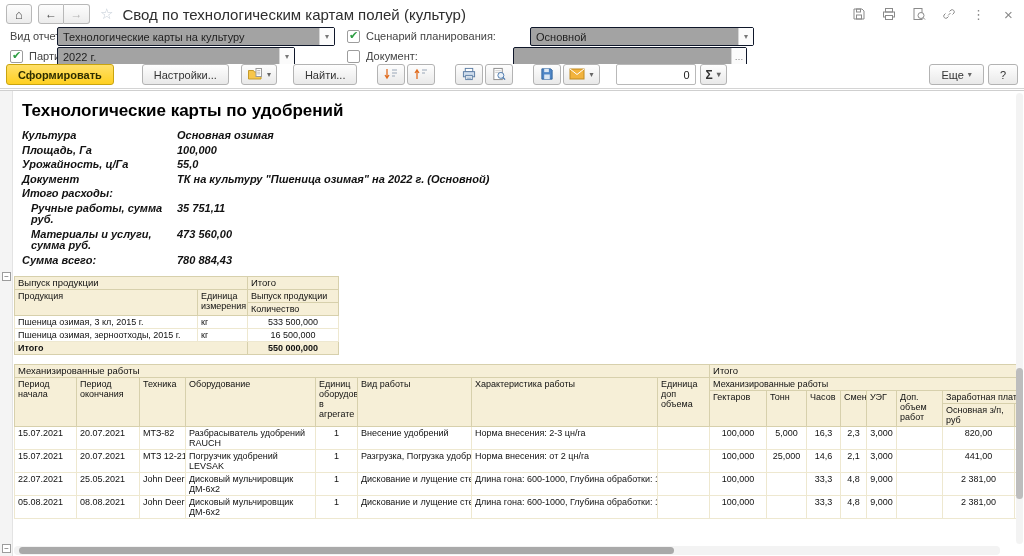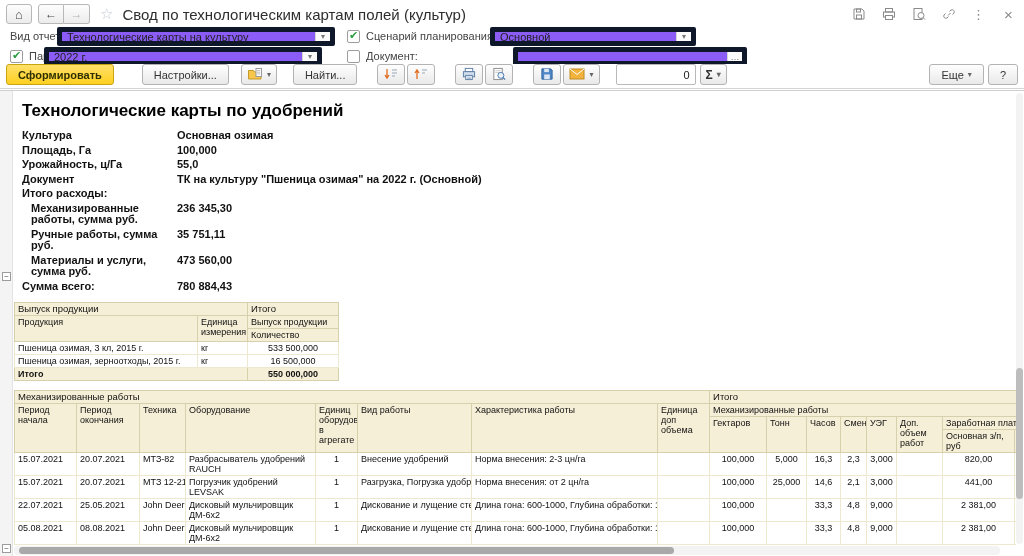--- a/index.html
+++ b/index.html
@@ -23,21 +23,21 @@
   .win-title { font-size:15px; color:#2e2e2e; white-space:nowrap; }
   .tb-right { margin-left:auto; display:flex; align-items:center; gap:15px; }
   .tb-ico { width:15px; height:15px; display:flex; align-items:center; justify-content:center; color:#8a8a8a; font-size:13px; }
   .tb-ico svg { width:14px; height:14px; }
 
   
   .filters { position:absolute; top:26px; left:0; right:0; height:38px; background:#fff; }
   .frow { position:relative; height:19px; margin-top:1px; }
   .flabel { position:absolute; top:3px; font-size:11px; color:#444; white-space:nowrap; }
   .combo, .tfield {
-    position:absolute; top:0; height:19px; background:#8b5cf6; border:5px solid #0f172a; border-radius:2px;
+    position:absolute; top:0; height:19px; background:#a3a3a3; border:1px solid #0f172a; border-radius:2px;
     font-size:11px; display:flex; align-items:center;
   }
   .combo-text { flex:1; padding:0 5px; white-space:nowrap; overflow:hidden; color:#222; }
   .combo-btn { width:15px; height:100%; border-left:1px solid #d6d6d6; display:flex; align-items:center; justify-content:center; color:#777; font-size:8px; background:#fbfbfb; }
   .cb { position:absolute; top:3px; width:13px; height:13px; border:1px solid #9d9d9d; border-radius:2px; background:#fff; font-size:11px; line-height:11px; text-align:center; color:#2f9e44; font-weight:bold; }
   .cb span { position:relative; top:-1px; }
 
   
   .toolbar { position:absolute; top:64px; left:0; right:0; height:25px; background:#fff; border-bottom:1px solid #d4d4d4; display:flex; align-items:flex-start; padding:0 6px; }
   .btn {
@@ -52,21 +52,21 @@
   .sp12 { width:12px; } .sp16 { width:16px; } .sp4 { width:4px; } .sp2 { width:2px; }
   .tb-fill { flex:1; }
 
   
   .report { position:absolute; top:90px; left:0; right:0; bottom:0; background:#fff; border-top:1px solid #cfcfcf; overflow:hidden; }
   .gutter { position:absolute; left:0; top:0; bottom:0; width:13px; background:#f4f4f4; border-right:1px solid #e3e3e3; }
   .gmark { position:absolute; left:2px; width:9px; height:9px; background:#fff; border:1px solid #9c9c9c; font-size:8px; line-height:7px; text-align:center; color:#555; }
   .content { position:absolute; left:14px; top:0; width:1002px; bottom:0; overflow:hidden; }
   .rtitle { margin:10px 0 0 8px; font-size:17px; font-weight:bold; color:#000; }
 
-  .info { margin:9px 0 0 8px; }
+  .info { margin:9px 0 0 8px;font-style:italic; }
   .info-row { display:flex; font-size:11px; font-weight:bold; color:#111; line-height:11.5px; margin-bottom:3px; }
   .info-label { width:150px; flex:none; }
   .info-row.indent .info-label { padding-left:9px; }
   .info-value { padding-left:5px; white-space:nowrap; }
 
   table.rt { border-collapse:collapse; table-layout:fixed; font-size:9px; color:#111; }
   table.rt td { padding:1px 3px; vertical-align:top; overflow:hidden; }
   .rt thead td { background:#f6efd7; border:1px solid #d7d0ac; line-height:10px; }
   .rt tbody td, .rt tfoot td { border:1px solid #eee8d0; background:#fff; line-height:10px; white-space:nowrap; }
   .rt .num { text-align:center; }
@@ -137,29 +137,29 @@
 
   <div class="filters">
     <div class="frow">
       <span class="flabel" style="left:10px">Вид отчета:</span>
       <div class="combo" style="left:57px; width:278px">
         <span class="combo-text">Технологические карты на культуру</span>
         <span class="combo-btn">▾</span>
       </div>
       <span class="cb" style="left:347px"><span>✔</span></span>
       <span class="flabel" style="left:366px">Сценарий планирования:</span>
-      <div class="combo" style="left:490px; width:206px">
+      <div class="combo" style="left:530px; width:224px">
         <span class="combo-text">Основной</span>
         <span class="combo-btn">▾</span>
       </div>
     </div>
     <div class="frow">
       <span class="cb" style="left:10px"><span>✔</span></span>
       <span class="flabel" style="left:29px">Партия:</span>
-      <div class="combo" style="left:44px; width:278px">
+      <div class="combo" style="left:57px; width:238px">
         <span class="combo-text">2022 г.</span>
         <span class="combo-btn">▾</span>
       </div>
       <span class="cb" style="left:347px"></span>
       <span class="flabel" style="left:366px">Документ:</span>
       <div class="combo" style="left:513px; width:234px">
         <span class="combo-text"></span>
         <span class="combo-btn" style="font-size:9px;">…</span>
       </div>
     </div>
@@ -284,24 +284,20 @@
             <div class="info-label">Урожайность, ц/Га</div>
             <div class="info-value">55,0</div>
           </div>
           <div class="info-row">
             <div class="info-label">Документ</div>
             <div class="info-value">ТК на культуру "Пшеница озимая" на 2022 г. (Основной)</div>
           </div>
           <div class="info-row">
             <div class="info-label">Итого расходы:</div>
             <div class="info-value"></div>
-          </div>
-          <div class="info-row indent">
-            <div class="info-label">Механизированные работы, сумма руб.</div>
-            <div class="info-value">236 345,30</div>
           </div>
           <div class="info-row indent">
             <div class="info-label">Ручные работы, сумма руб.</div>
             <div class="info-value">35 751,11</div>
           </div>
           <div class="info-row indent">
             <div class="info-label">Материалы и услуги, сумма руб.</div>
             <div class="info-value">473 560,00</div>
           </div>
           <div class="info-row">

